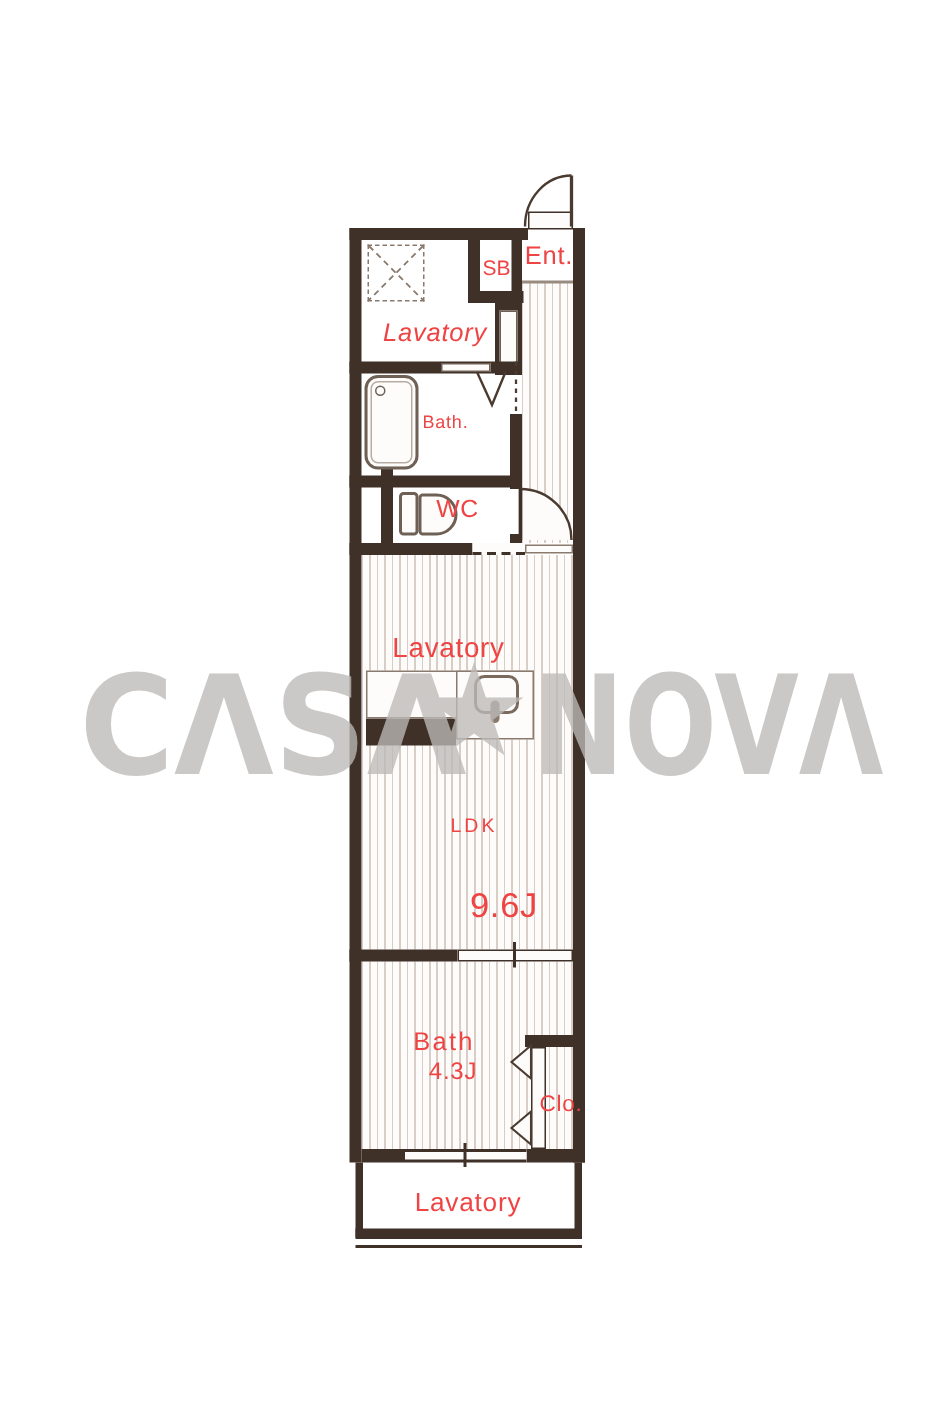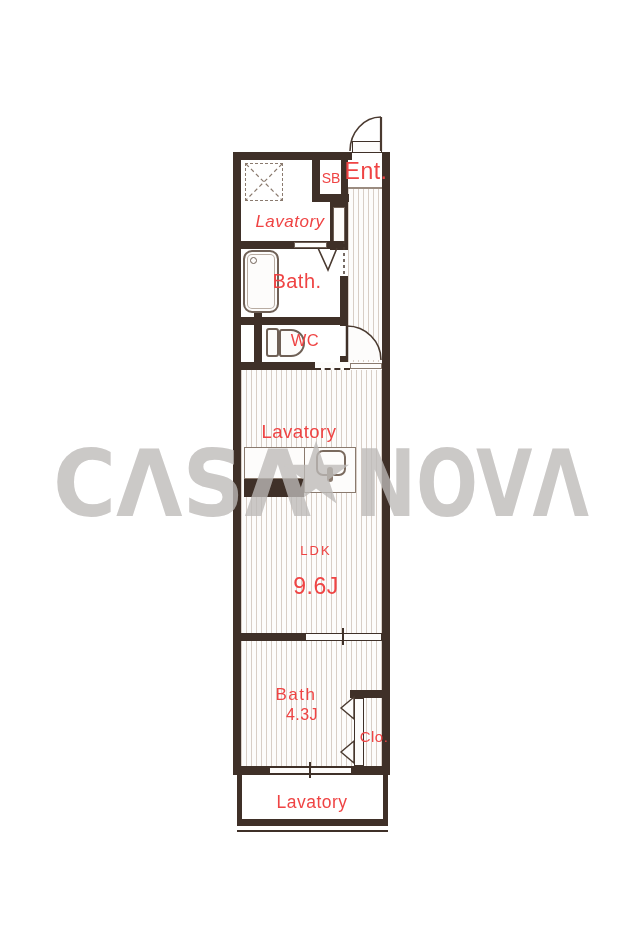--- a/index.html
+++ b/index.html
@@ -73,28 +73,28 @@
   <div class="fix" style="left:245px;top:163px;width:38px;height:38px;border:1.5px dashed #8a7a6e;box-sizing:border-box;background:transparent;"></div>
   <div class="fix" style="left:243px;top:250px;width:36px;height:63px;border:2px solid #6f6056;border-radius:9px;box-sizing:border-box;box-shadow:inset 0 0 0 2px #fdfcfb, inset 0 0 0 3px #b8aca2;"></div>
   <div class="fix" style="left:250px;top:257px;width:7px;height:7px;border:1.5px solid #6f6056;border-radius:50%;box-sizing:border-box;"></div>
   <div class="fix" style="left:266px;top:328px;width:13px;height:29px;border:2px solid #6f6056;border-radius:3px;box-sizing:border-box;"></div>
   <div class="fix" style="left:279px;top:329px;width:26px;height:28px;border:2px solid #6f6056;border-radius:3px 15px 15px 3px;box-sizing:border-box;"></div>
   <div class="fix" style="left:244px;top:447px;width:112px;height:32px;border:1px solid #8a7a6e;box-sizing:border-box;"></div>
   <div class="fix" style="left:304px;top:447px;width:52px;height:46px;border:1px solid #8a7a6e;box-sizing:border-box;"></div>
   <div class="fix" style="left:316px;top:450px;width:30px;height:26px;border:2px solid #7a6a5e;border-radius:7px;box-sizing:border-box;"></div>
   <div style="position:absolute;left:327px;top:467px;width:6px;height:15px;background:#8a7a6e;border-radius:3px;"></div>
 
-  <span class="lbl" style="left:366px;top:171px;font-size:23px;">Ent.</span>
+  <span class="lbl" style="left:366px;top:171px;font-size:17px;">Ent.</span>
   <span class="lbl" style="left:331px;top:178px;font-size:14px;letter-spacing:0;">SB</span>
   <span class="lbl" style="left:290px;top:222px;font-size:17px;font-style:italic;">Lavatory</span>
-  <span class="lbl" style="left:297px;top:281px;font-size:20px;">Bath.</span>
+  <span class="lbl" style="left:297px;top:281px;font-size:12px;">Bath.</span>
   <span class="lbl" style="left:305px;top:340px;font-size:16.5px;">WC</span>
   <span class="lbl" style="left:299px;top:432px;font-size:18.5px;">Lavatory</span>
   <span class="lbl" style="left:316px;top:550px;font-size:13px;letter-spacing:2px;">LDK</span>
-  <span class="lbl" style="left:316px;top:586px;font-size:23px;">9.6J</span>
+  <span class="lbl" style="left:316px;top:604px;font-size:23px;padding-left:40px;">9.6J</span>
   <span class="lbl" style="left:296px;top:695px;font-size:17px;letter-spacing:1.5px;">Bath</span>
   <span class="lbl" style="left:302px;top:715px;font-size:16px;">4.3J</span>
   <span class="lbl" style="left:374px;top:736px;font-size:15px;">Clo.</span>
   <span class="lbl" style="left:312px;top:802px;font-size:17.5px;">Lavatory</span>
 
   <svg class="overlay" width="630" height="950" viewBox="0 0 630 950">
 
     <g stroke="#8a7a6e" stroke-width="1.2" stroke-dasharray="4,3">
       <line x1="246" y1="164" x2="282" y2="200"></line>
       <line x1="282" y1="164" x2="246" y2="200"></line>

